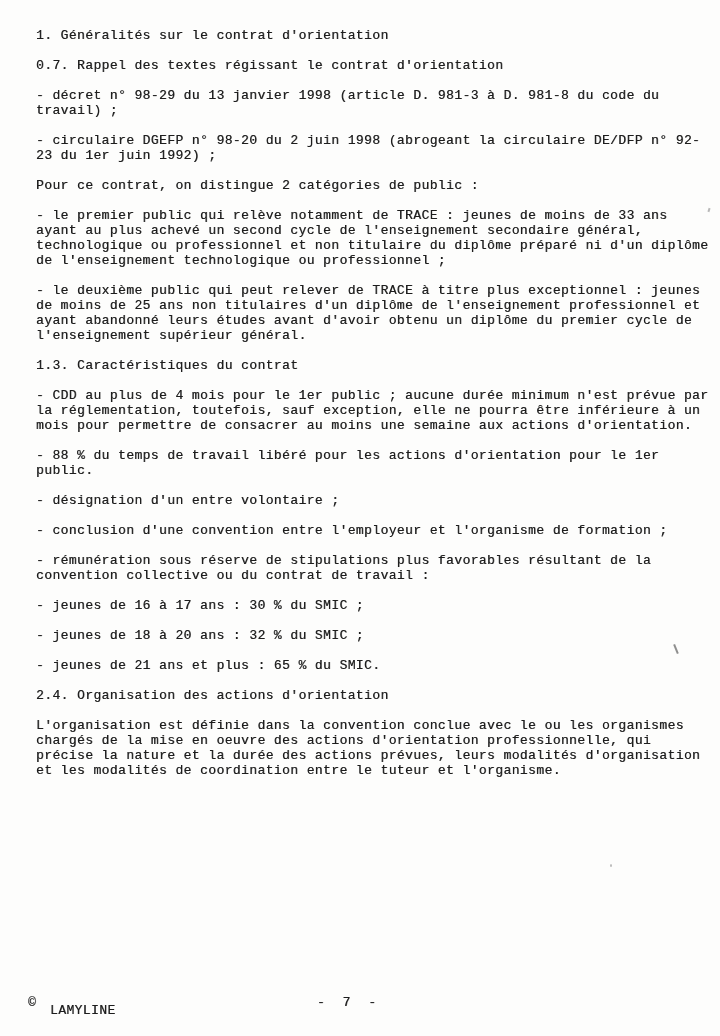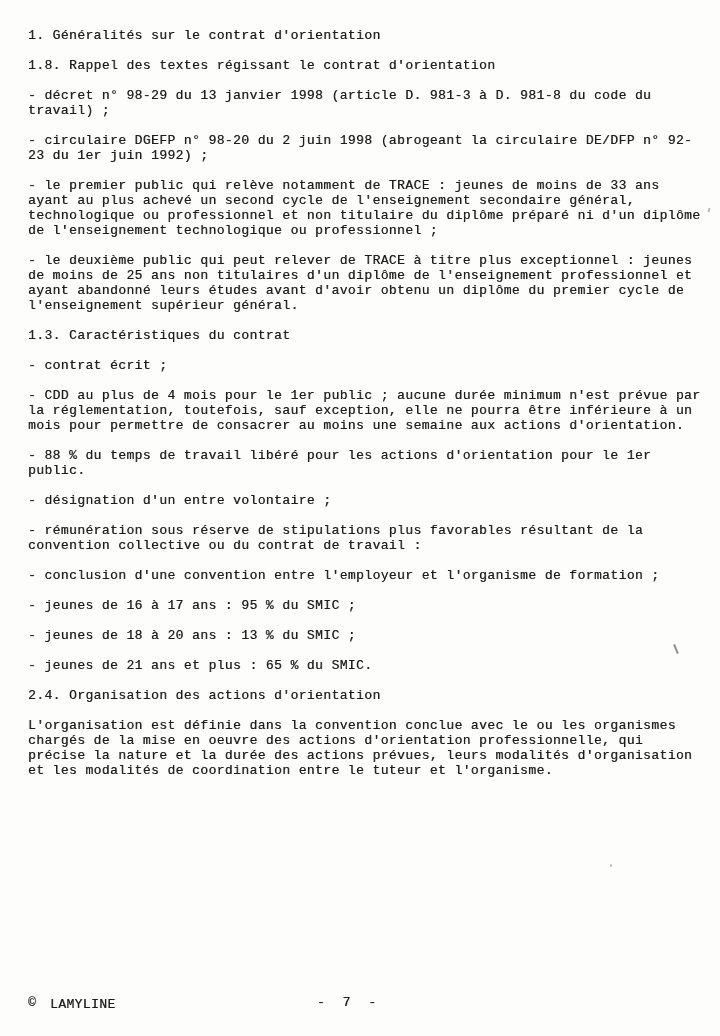--- a/index.html
+++ b/index.html
@@ -12,39 +12,39 @@
     overflow: hidden;
     font-family: "Liberation Mono", "DejaVu Sans Mono", monospace;
     font-size: 13px;
     line-height: 15px;
     letter-spacing: 0.4px;
     color: #1d1d1d;
   }
   .content {
     position: absolute;
     top: 28px;
-    left: 28px;
+    left: 36px;
     right: 0;
   }
   .block {
     white-space: pre;
     margin: 0 0 15px 0;
     text-shadow: 0.45px 0 0 rgba(25,25,25,0.6);
   }
   .footer {
     position: absolute;
     top: 995px;
     left: 28px;
     right: 0;
     height: 18px;
     white-space: pre;
     text-shadow: 0.45px 0 0 rgba(25,25,25,0.6);
   }
   .copyright-symbol { position: absolute; left: 0; top: 0; }
-  .brand-name { position: absolute; left: 22px; top: 2px; }
+  .brand-name { position: absolute; left: 22px; top: 8px; }
   .page-number { position: absolute; left: 289px; top: 0; letter-spacing: 5px; }
   .artifact-slash {
     position: absolute;
     left: 675px;
     top: 644px;
     width: 1.5px;
     height: 10px;
     background: #6a6a6a;
     transform: rotate(-22deg);
     opacity: 0.75;
@@ -69,46 +69,46 @@
     border-radius: 50%;
     opacity: 0.6;
   }
 </style>
 </head>
 <body>
 
 <div class="page">
   <div class="content">
     <div class="block">1. Généralités sur le contrat d'orientation</div>
-    <div class="block">1.8. Rappel des textes régissant le contrat d'orientation</div>
+    <div class="block">0.7. Rappel des textes régissant le contrat d'orientation</div>
     <div class="block">- décret n° 98-29 du 13 janvier 1998 (article D. 981-3 à D. 981-8 du code du
 travail) ;</div>
     <div class="block">- circulaire DGEFP n° 98-20 du 2 juin 1998 (abrogeant la circulaire DE/DFP n° 92-
 23 du 1er juin 1992) ;</div>
+    <div class="block">Pour ce contrat, on distingue 2 catégories de public :</div>
     <div class="block">- le premier public qui relève notamment de TRACE : jeunes de moins de 33 ans
 ayant au plus achevé un second cycle de l'enseignement secondaire général,
 technologique ou professionnel et non titulaire du diplôme préparé ni d'un diplôme
 de l'enseignement technologique ou professionnel ;</div>
     <div class="block">- le deuxième public qui peut relever de TRACE à titre plus exceptionnel : jeunes
 de moins de 25 ans non titulaires d'un diplôme de l'enseignement professionnel et
 ayant abandonné leurs études avant d'avoir obtenu un diplôme du premier cycle de
 l'enseignement supérieur général.</div>
     <div class="block">1.3. Caractéristiques du contrat</div>
-    <div class="block">- contrat écrit ;</div>
     <div class="block">- CDD au plus de 4 mois pour le 1er public ; aucune durée minimum n'est prévue par
 la réglementation, toutefois, sauf exception, elle ne pourra être inférieure à un
 mois pour permettre de consacrer au moins une semaine aux actions d'orientation.</div>
     <div class="block">- 88 % du temps de travail libéré pour les actions d'orientation pour le 1er
 public.</div>
     <div class="block">- désignation d'un entre volontaire ;</div>
+    <div class="block">- conclusion d'une convention entre l'employeur et l'organisme de formation ;</div>
     <div class="block">- rémunération sous réserve de stipulations plus favorables résultant de la
 convention collective ou du contrat de travail :</div>
-    <div class="block">- conclusion d'une convention entre l'employeur et l'organisme de formation ;</div>
-    <div class="block">- jeunes de 16 à 17 ans : 95 % du SMIC ;</div>
-    <div class="block">- jeunes de 18 à 20 ans : 13 % du SMIC ;</div>
+    <div class="block">- jeunes de 16 à 17 ans : 30 % du SMIC ;</div>
+    <div class="block">- jeunes de 18 à 20 ans : 32 % du SMIC ;</div>
     <div class="block">- jeunes de 21 ans et plus : 65 % du SMIC.</div>
     <div class="block">2.4. Organisation des actions d'orientation</div>
     <div class="block">L'organisation est définie dans la convention conclue avec le ou les organismes
 chargés de la mise en oeuvre des actions d'orientation professionnelle, qui
 précise la nature et la durée des actions prévues, leurs modalités d'organisation
 et les modalités de coordination entre le tuteur et l'organisme.</div>
   </div>
 
   <div class="footer">
     <span class="copyright-symbol">©</span>

